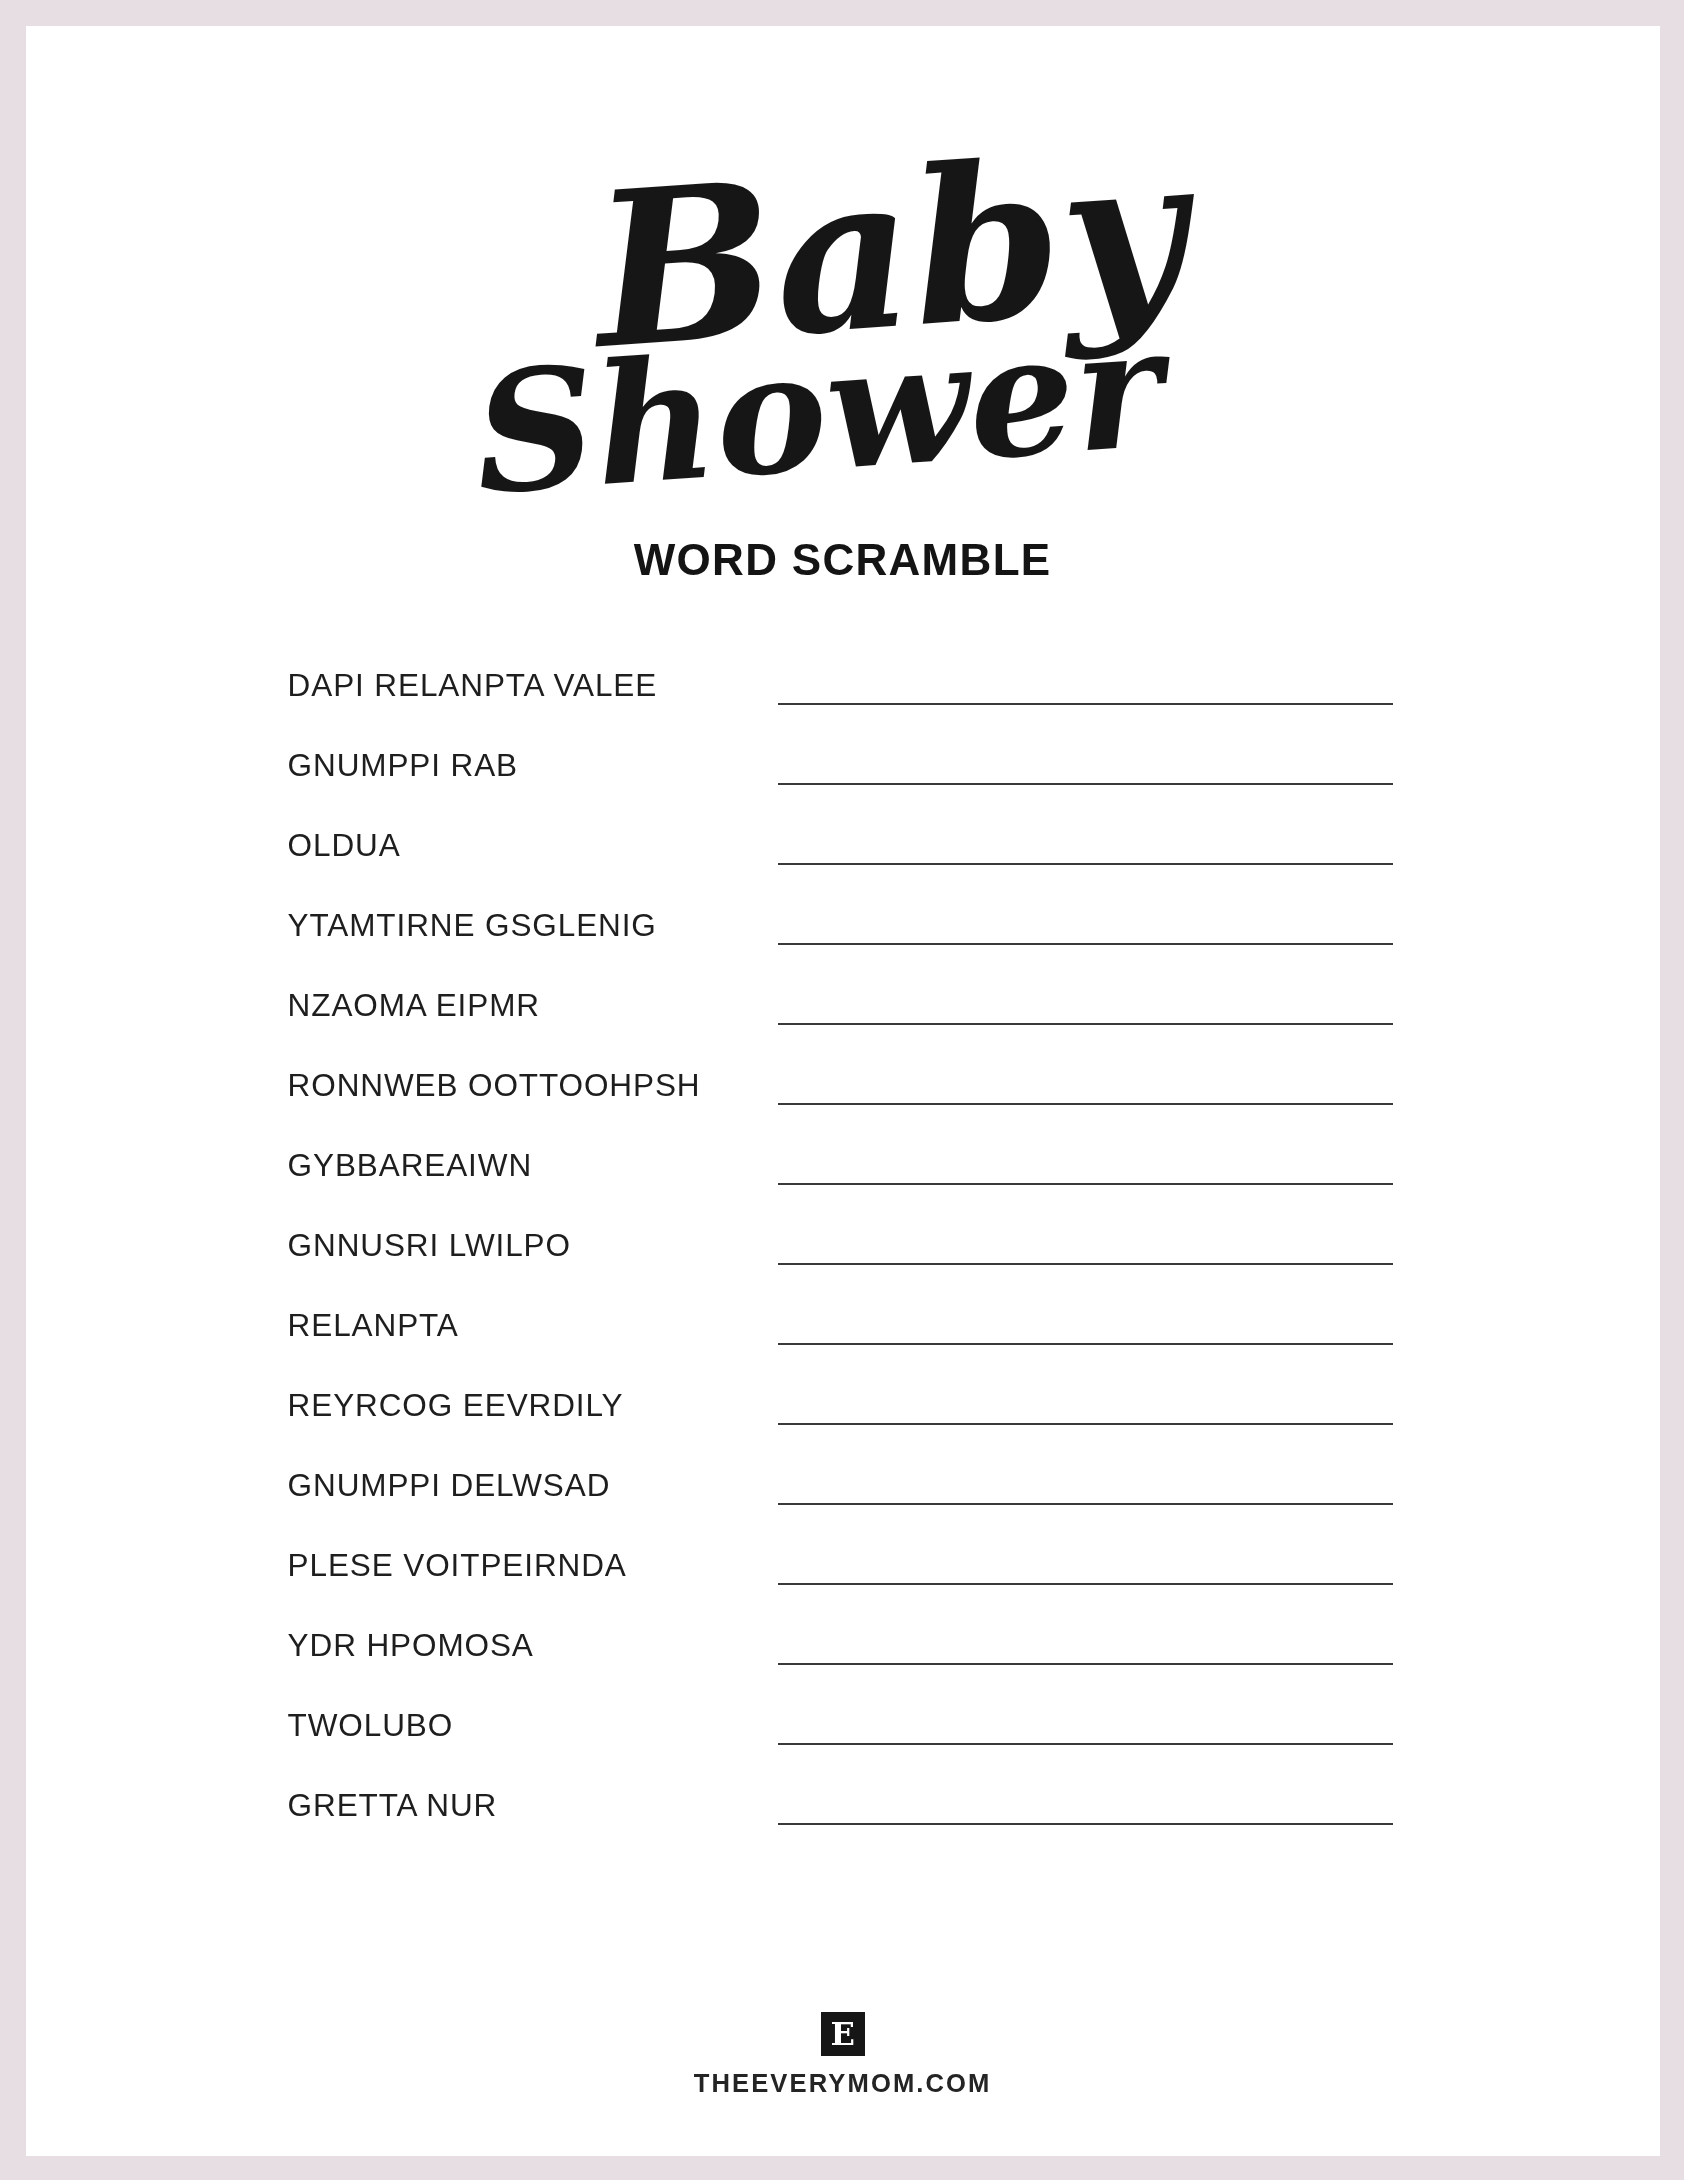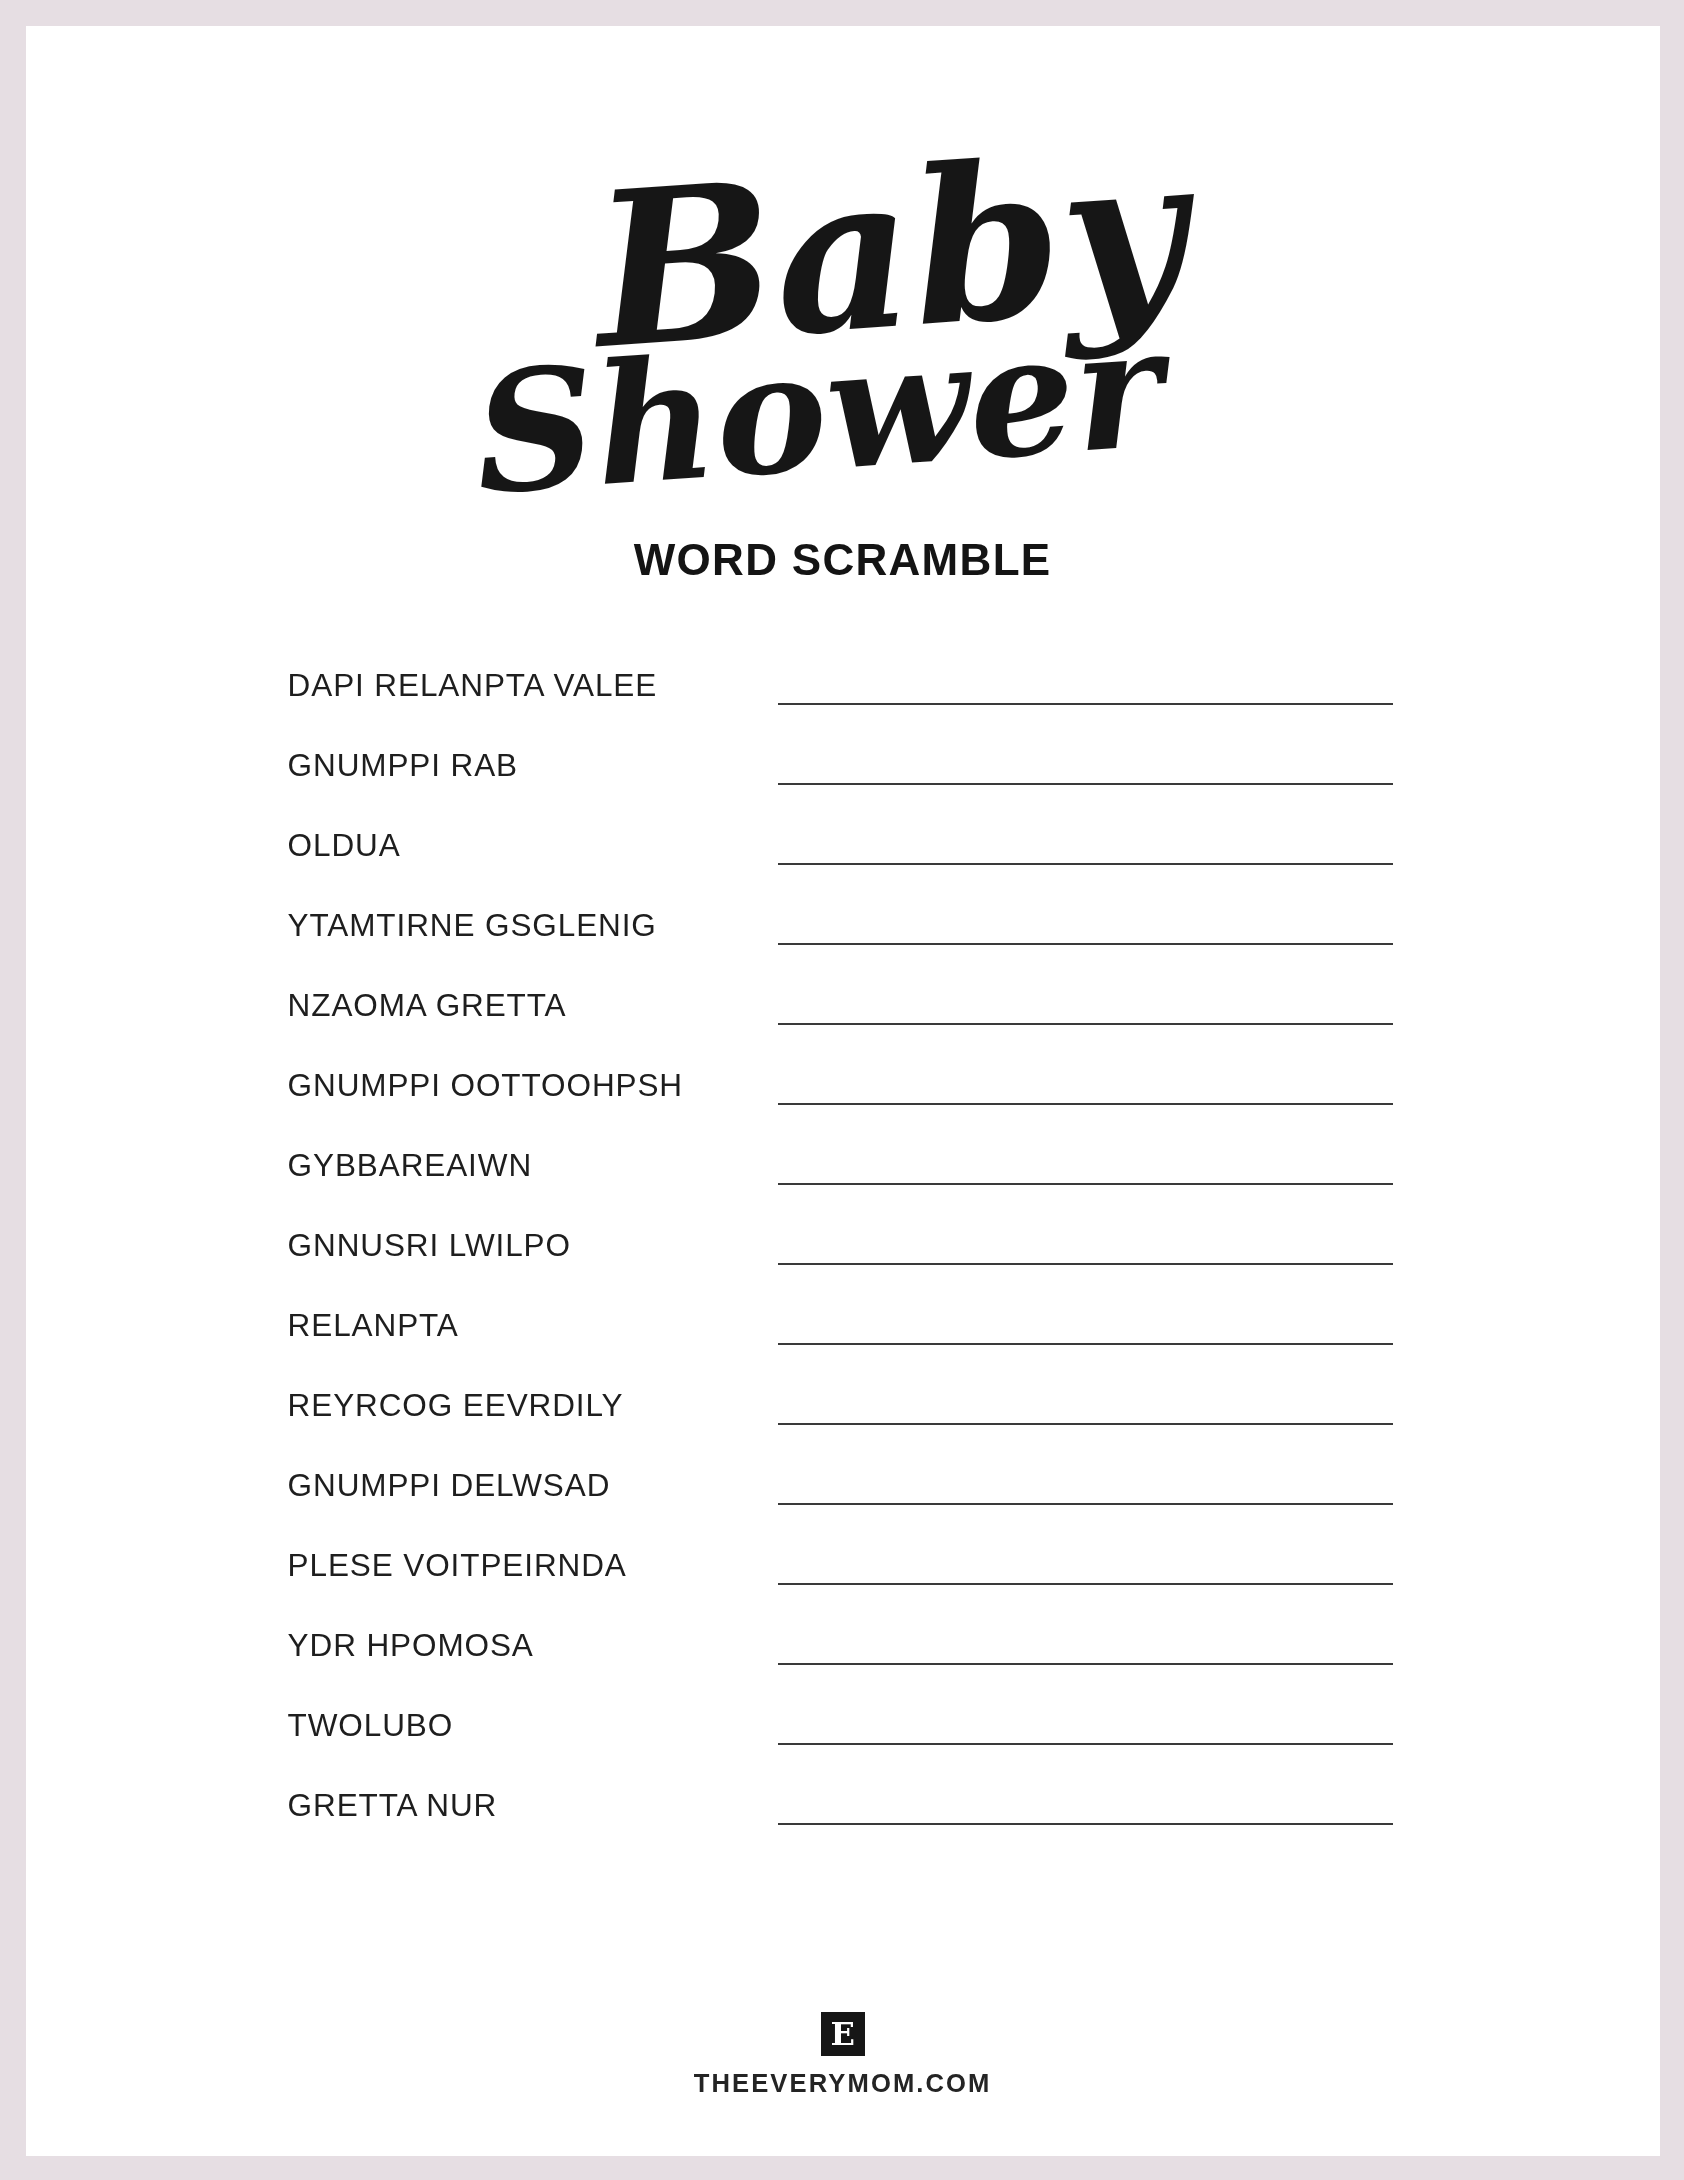--- a/index.html
+++ b/index.html
@@ -135,26 +135,26 @@
       <span class="word">OLDUA</span>
       <span class="answer-line"></span>
     </div>
 
     <div class="row">
       <span class="word">YTAMTIRNE GSGLENIG</span>
       <span class="answer-line"></span>
     </div>
 
     <div class="row">
-      <span class="word">NZAOMA GRETTA</span>
-      <span class="answer-line"></span>
-    </div>
-
-    <div class="row">
-      <span class="word">GNUMPPI OOTTOOHPSH</span>
+      <span class="word">NZAOMA EIPMR</span>
+      <span class="answer-line"></span>
+    </div>
+
+    <div class="row">
+      <span class="word">RONNWEB OOTTOOHPSH</span>
       <span class="answer-line"></span>
     </div>
 
     <div class="row">
       <span class="word">GYBBAREAIWN</span>
       <span class="answer-line"></span>
     </div>
 
     <div class="row">
       <span class="word">GNNUSRI LWILPO</span>

